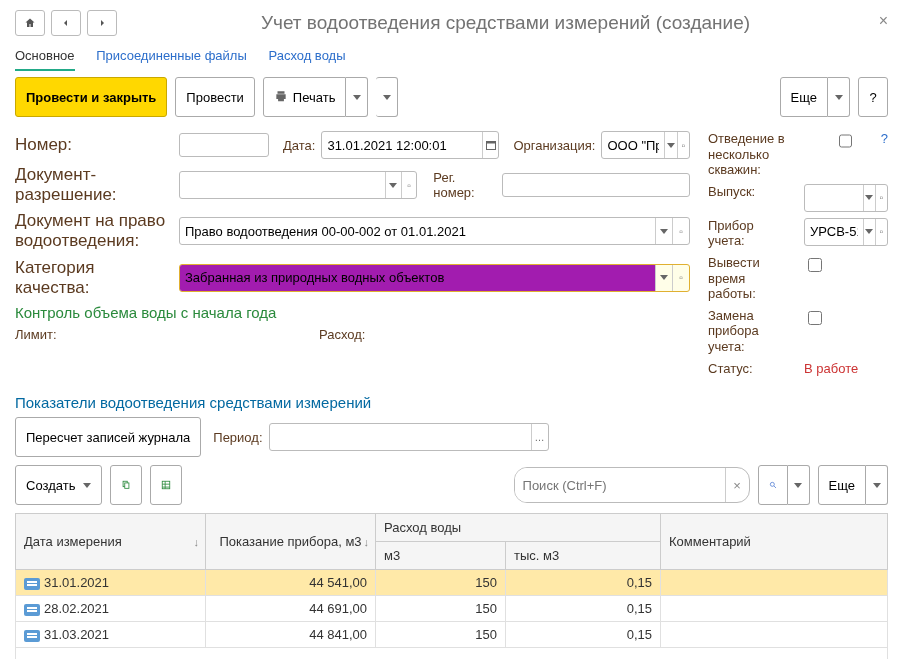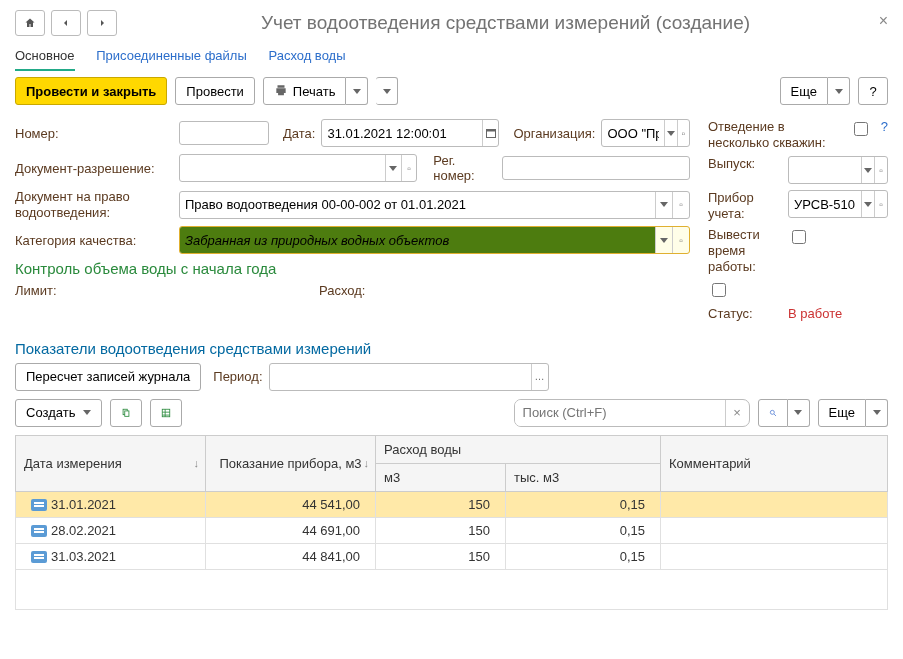--- a/index.html
+++ b/index.html
@@ -7,52 +7,52 @@
   .topbar { display: flex; align-items: center; gap: 6px; margin-bottom: 12px; position: relative; }
   .nav-btn { display:inline-flex; align-items:center; justify-content:center; width:30px; height:26px; border:1px solid #bbb; border-radius:3px; background:#fff; cursor:pointer; }
   .nav-btn svg { width:12px; height:12px; fill:#555; }
   .page-title { flex:1; text-align:center; font-size:19px; color:#737373; }
   .close-x { position:absolute; right:0; top:2px; font-size:16px; color:#888; cursor:pointer; }
   .tabs { margin-bottom:14px; }
   .tabs span { margin-right:18px; font-size:13px; cursor:pointer; }
   .tabs .active { color:#333; border-bottom:2px solid #2a8; padding-bottom:6px; }
   .tabs .link { color:#2c6ecb; }
   .toolbar { display:flex; align-items:center; gap:8px; margin-bottom:14px; }
-  .btn { display:inline-flex; align-items:center; gap:5px; height:28px; padding:0 10px; border:1px solid #aaa; border-radius:3px; background:#fff; cursor:pointer; font-size:13px; }
+  .btn { display:inline-flex; align-items:center; gap:5px; height:40px; padding:0 10px; border:1px solid #aaa; border-radius:3px; background:#fff; cursor:pointer; font-size:13px; }
   .btn-yellow { background:#ffd800; border-color:#c9a800; font-weight:bold; }
   .btn-group { display:inline-flex; }
   .btn-group .btn { border-radius:0; }
   .btn-group .btn:first-child { border-top-left-radius:3px; border-bottom-left-radius:3px; }
   .btn-group .btn:last-child { border-top-right-radius:3px; border-bottom-right-radius:3px; border-left:none; width:22px; padding:0; justify-content:center; }
   .spacer { flex:1; }
   .icon-chev { width:0; height:0; border-left:4px solid transparent; border-right:4px solid transparent; border-top:5px solid #666; display:inline-block; }
   .form-area { display:flex; gap:18px; align-items:flex-start; margin-bottom:10px; }
   .form-left { flex:1; }
   .form-right { width:180px; }
   .row { display:flex; align-items:center; margin-bottom:6px; gap:6px; }
-  .lbl { color:#5b3a20; width:158px; flex-shrink:0; font-size:13px; }
+  .lbl { color:#5b3a20; width:158px; flex-shrink:0; font-size:17px; }
   .lbl-sm { color:#5b3a20; font-size:13px; }
   .inp { height:24px; border:1px solid #bbb; border-radius:3px; padding:0 5px; font-size:13px; background:#fff; }
   .combo { display:inline-flex; border:1px solid #bbb; border-radius:3px; height:28px; overflow:hidden; }
   .combo input { border:none; padding:0 5px; font-size:13px; width:100%; background:transparent; }
   .combo-btn { width:18px; display:flex; align-items:center; justify-content:center; border-left:1px solid #ccc; cursor:pointer; font-size:10px; color:#666; }
   .combo-hl { border:1px solid #e0b030; background:#fffee8; }
   .chk { width:14px; height:14px; }
   .green { color:#2a8a3c; font-size:15px; margin-bottom:6px; }
-  .right-row { display:flex; align-items:flex-start; gap:4px; margin-bottom:6px; }
+  .right-row { display:flex; align-items:flex-start; gap:20px; margin-bottom:6px; }
   .right-lbl { color:#5b3a20; font-size:13px; width:76px; line-height:1.2; }
   .red { color:#c33; }
   .section-title { color:#0369a1; font-size:15px; margin:12px 0 6px 0; }
   .table-toolbar { display:flex; align-items:center; gap:8px; margin-bottom:8px; }
-  .search-combo { display:inline-flex; border:1px solid #bbb; border-radius:7px; height:28px; overflow:hidden; }
+  .search-combo { display:inline-flex; border:1px solid #bbb; border-radius:13px; height:36px; overflow:hidden; }
   .search-combo input { border:none; padding:0 8px; font-size:13px; width:210px; background:#fff; }
   .search-combo .sx { width:24px; display:flex; align-items:center; justify-content:center; border-left:1px solid #ccc; cursor:pointer; color:#888; }
   table.grid { width:100%; border-collapse:collapse; border:1px solid #ccc; }
   table.grid th { background:#f5f5f5; border:1px solid #ccc; padding:6px 8px; text-align:left; font-weight:normal; color:#333; font-size:13px; position:relative; }
-  table.grid td { border:1px solid #e0e0e0; padding:5px 15px; font-size:13px; }
+  table.grid td { border:1px solid #e0e0e0; padding:5px 8px; font-size:13px; }
   table.grid tr.sel td { background:#ffe9a8; }
   .sort-arr { position:absolute; right:6px; top:50%; transform:translateY(-50%); font-size:11px; color:#888; }
   .num { text-align:right; }
   .row-icon { display:inline-flex; width:16px; height:12px; background:#5b9bd5; border-radius:2px; margin-right:4px; position:relative; vertical-align:middle; }
   .row-icon::after { content:''; position:absolute; left:3px; top:3px; right:3px; height:2px; background:#fff; box-shadow:0 3px 0 #fff; }
   .printer-icon svg, .chart-icon svg, .mag-icon svg, .home-icon svg { width:14px; height:14px; }
 </style>
 </head>
 <body>
 
@@ -155,21 +155,21 @@
         <input value="Право водоотведения 00-00-002 от 01.01.2021" style="">
         <span class="combo-btn">
             <span class="icon-chev"></span>
           </span>
         <span class="combo-btn">▫</span>
       </div>
     </div>
     <div class="row">
       <span class="lbl">Категория качества:</span>
       <div class="combo combo-hl" style="flex:1">
-        <input style="background: #4d7c0f; font-style: italic;" value="Забранная из природных водных объектов">
+        <input style="background: #a21caf;" value="Забранная из природных водных объектов">
         <span class="combo-btn">
             <span class="icon-chev"></span>
           </span>
         <span class="combo-btn">▫</span>
       </div>
     </div>
     <div class="green">Контроль объема воды с начала года</div>
     <div class="row">
       <span class="lbl-sm" style="width:158px">Лимит:</span>
       <span class="lbl-sm" style="margin-left:140px">Расход:</span>
@@ -200,20 +200,21 @@
             <span class="icon-chev"></span>
           </span>
         <span class="combo-btn">▫</span>
       </div>
     </div>
     <div class="right-row">
       <span class="right-lbl">Вывести время работы:</span>
       <input type="checkbox" class="chk" style="">
     </div>
     <div class="right-row">
+      <span class="right-lbl">Замена прибора учета:</span>
       <input type="checkbox" class="chk" style="">
     </div>
     <div class="right-row">
       <span class="right-lbl">Статус:</span>
       <span class="red">В работе</span>
     </div>
   </div>
 </div>
 
 <div class="section-title">Показатели водоотведения средствами измерений</div>

